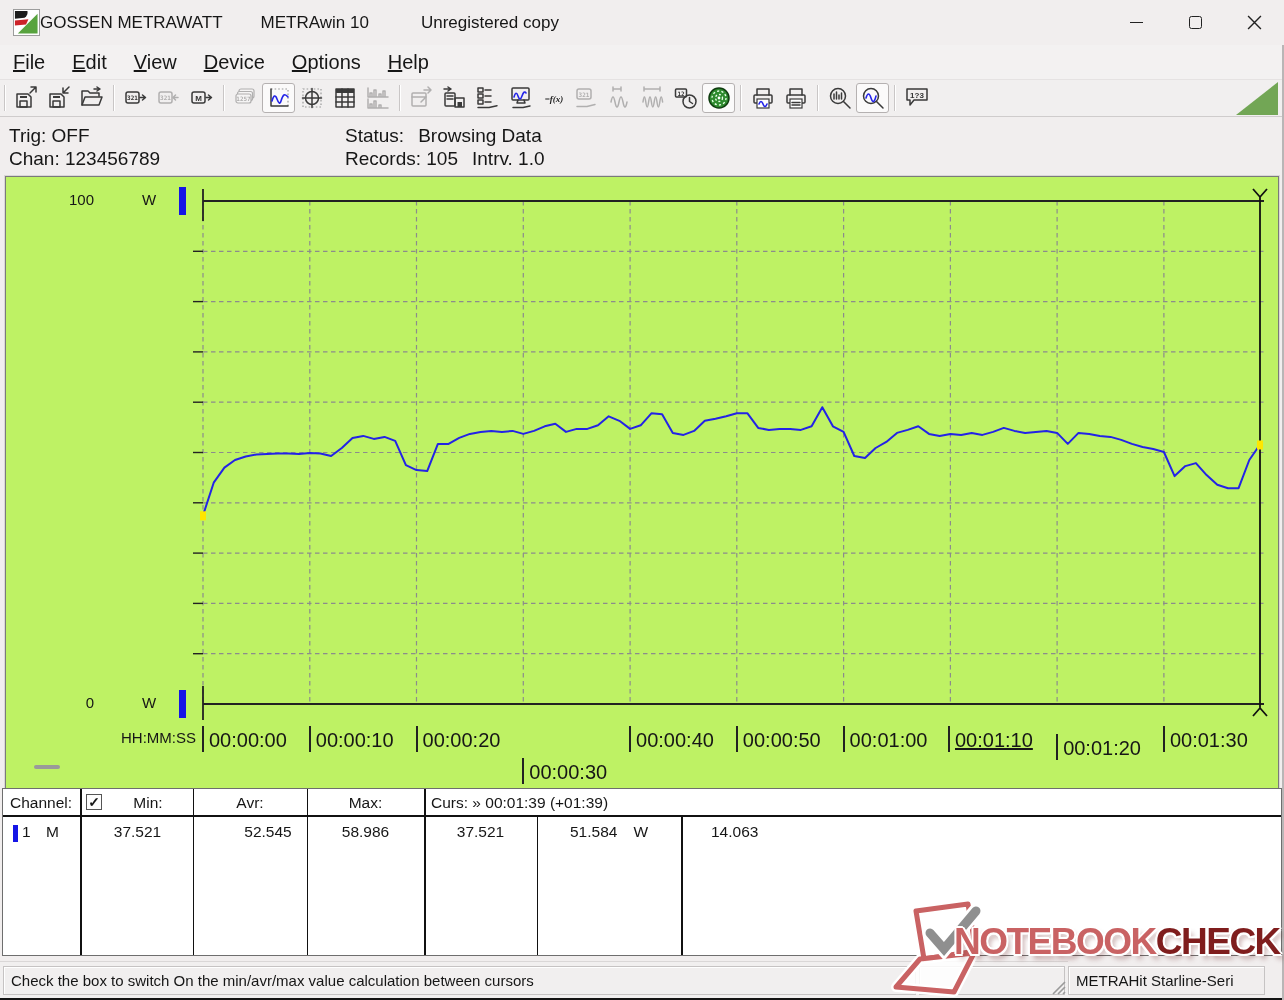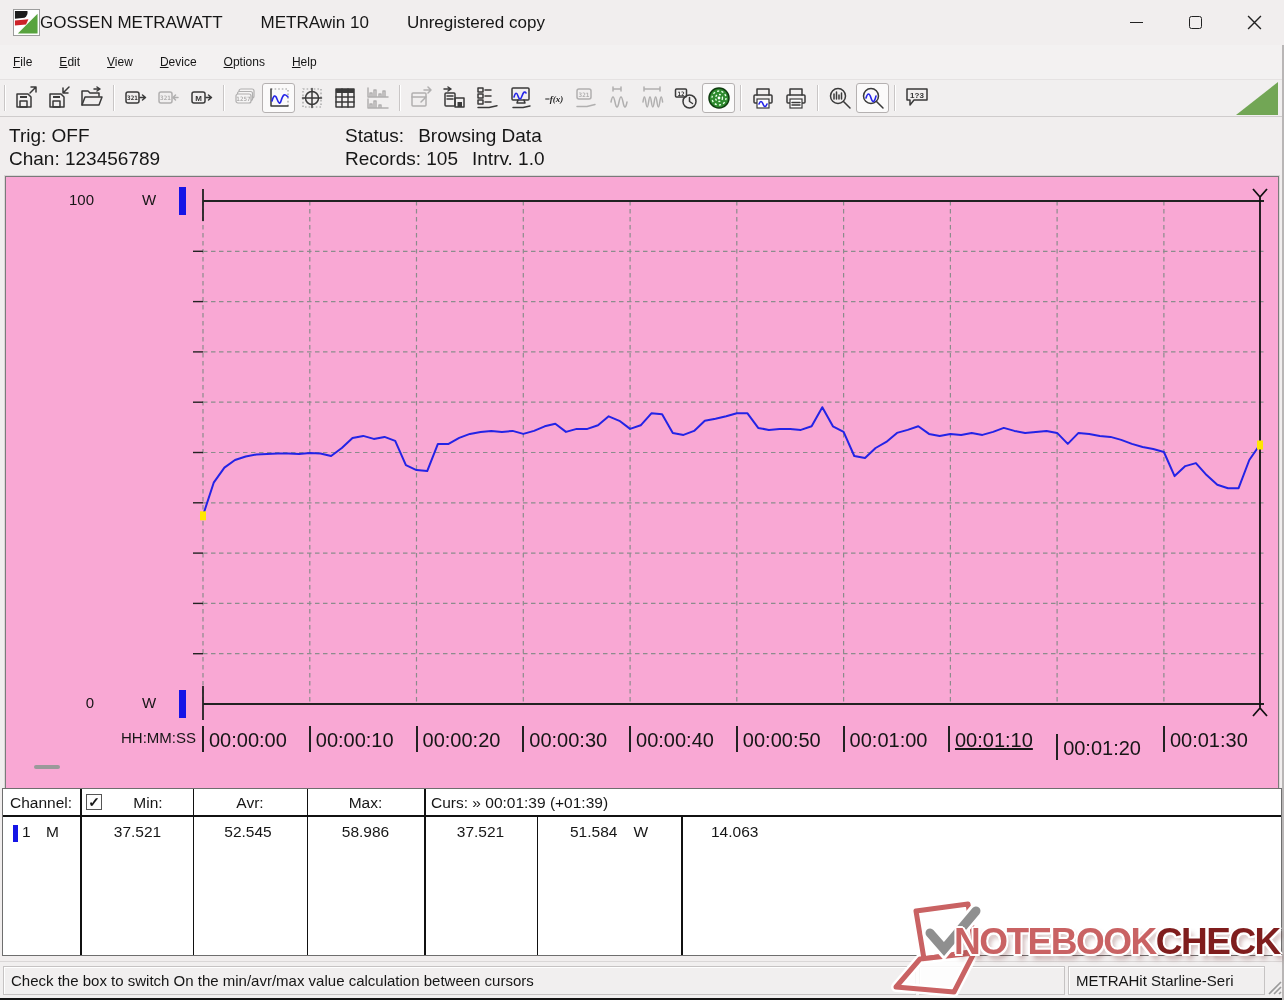--- a/index.html
+++ b/index.html
@@ -4,28 +4,28 @@
 <style>
 *{box-sizing:border-box;margin:0;padding:0}
 html,body{width:1284px;height:1000px;overflow:hidden}
 body{position:relative;font-family:"Liberation Sans",sans-serif;background:#f1eeee;color:#161616}
 
 .titlebar{position:absolute;left:0;top:0;width:100%;height:45px;display:flex;align-items:center;background:#f1eeee}
 .logo{width:27px;height:27px;margin-left:13px;flex:0 0 auto}
 .tb-text{font-size:17px;white-space:nowrap}
 .brand{margin-left:0}
 .appname{margin-left:38px}
-.license{margin-left:38px}
+.license{margin-left:52px}
 .wincontrols{position:absolute;right:0;top:0;height:45px;display:flex}
 .wbtn{width:59px;height:45px;display:flex;align-items:center;justify-content:center;cursor:default}
 .minbar{width:13px;height:1.6px;background:#222}
 .maxbox{width:13px;height:13px;border:1.6px solid #222;border-radius:2.5px}
 
 .menubar{position:absolute;top:45px;left:0;width:100%;height:34px;display:flex;align-items:center;background:#f3f1f1;padding-left:4px}
-.menu-item{font-size:12px;padding:4px 9px;margin-right:9px;white-space:nowrap}
+.menu-item{font-size:20px;padding:4px 9px;margin-right:9px;white-space:nowrap}
 
 .toolbar{position:absolute;top:79px;left:0;width:100%;height:38px;background:#f1efef;border-top:1px solid #e5e2e2;border-bottom:1px solid #cfcccc;display:flex;align-items:center;padding-left:3px}
 .tgrip{width:1px;height:26px;background:#c9c6c6;box-shadow:1px 0 0 #fff;margin:0 4px 0 1px}
 .tbtn{width:33px;height:30px;display:flex;align-items:center;justify-content:center;border:1px solid transparent;border-radius:3px}
 .tbtn.pressed{background:#fbfafa;border:1px solid #b5b1b1}
 .tbtn.disabled svg{opacity:.35}
 .tsep{width:1px;height:26px;background:#c9c6c6;box-shadow:1px 0 0 #fff;margin:0 5px}
 .corner-tri{position:absolute;right:6px;top:82px;width:0;height:0;border-left:42px solid transparent;border-bottom:33px solid #72a655}
 
 .k{fill:none;stroke:#3a3a3a;stroke-width:1.5;stroke-linejoin:round;stroke-linecap:round}
@@ -37,21 +37,21 @@
 .t7{font:700 8px "Liberation Sans",sans-serif;text-anchor:middle;fill:#333}
 .tf{font:italic 700 9px "Liberation Serif",serif;text-anchor:middle;fill:#222}
 
 .info{position:absolute;top:117px;left:0;width:100%;height:59px;font-size:19px;background:#f1eeee}
 .info .l1{position:absolute;left:9px;top:8px}
 .info .l2{position:absolute;left:9px;top:31px}
 .info .r1{position:absolute;left:345px;top:8px}
 .info .r2{position:absolute;left:345px;top:31px}
 .info .gap{display:inline-block;width:14px}
 
-.chartpanel{position:absolute;left:5px;top:176px;width:1274px;height:680px;background:#f9a8d4;border:1px solid #7a7a7a;box-shadow:0 0 0 1px #dad7d7}
+.chartpanel{position:absolute;left:5px;top:176px;width:1274px;height:680px;background:#bef264;border:1px solid #7a7a7a;box-shadow:0 0 0 1px #dad7d7}
 .chartpanel svg.plot{position:absolute;left:0;top:0;width:1272px;height:600px}
 .gl{stroke:#8c8c8c;stroke-width:1.2;stroke-dasharray:4.5 3.5}
 .tk{stroke:#222;stroke-width:1.4}
 .fr{stroke:#222;stroke-width:1.8;fill:none}
 .tr{stroke:#2323e6;stroke-width:2;fill:none;stroke-linejoin:round}
 .cur{stroke:#111;stroke-width:1.8;fill:none}
 .ylab{position:absolute;font-size:15px}
 .y100{left:42px;top:14px;width:46px;text-align:right}
 .ywt{left:136px;top:14px}
 .y0{left:42px;top:517px;width:46px;text-align:right}
@@ -65,21 +65,21 @@
 .vdiv{position:absolute;top:0;bottom:0;background:#111}
 .vdiv.body{top:28px}
 .hcell{position:absolute;top:5px;white-space:nowrap}
 .ccell{position:absolute;top:34px;white-space:nowrap}
 .center{text-align:center}
 .chanbar{position:absolute;left:10px;top:36px;width:5px;height:17px;background:#1515e6}
 .checkbox{position:absolute;left:83px;top:5px;width:16px;height:16px;border:1px solid #555;background:#fdfdfd;font-size:14px;line-height:14px;text-align:center;font-weight:bold}
 .checkbox.checked::after{content:"\2713"}
 .curs2cell{display:flex;justify-content:center;gap:16px}
 
-.statusbar{position:absolute;left:0;top:961px;width:1284px;height:37px;background:#f1efef;border-top:1px solid #dad7d7}
+.statusbar{position:absolute;left:0;top:961px;width:1068px;height:37px;background:#f1efef;border-top:1px solid #dad7d7}
 .sb-sec{position:absolute;top:4px;height:29px;border:1px solid #c6c3c3;box-shadow:inset 1px 1px 0 #fff;display:flex;align-items:center;padding-left:7px;font-size:15px;white-space:nowrap;overflow:hidden}
 .sb1{left:3px;width:913px}
 .sb2{left:919px;width:146px}
 .sb3{left:1068px;width:197px}
 .grip{position:absolute;right:2px;bottom:3px;width:16px;height:16px}
 
 .nbc{position:absolute;left:884px;top:897px;width:400px;height:103px;z-index:50;pointer-events:none}
 .nbc-lap{position:absolute;left:0;top:2px;width:118px;height:100px}
 .nbc-text{position:absolute;left:70px;top:24px;font-size:37px;font-weight:800;letter-spacing:-1.5px;white-space:nowrap}
 .nbc-text span{text-shadow:2px 0 0 #fff,-2px 0 0 #fff,0 2px 0 #fff,0 -2px 0 #fff,1.5px 1.5px 0 #fff,-1.5px -1.5px 0 #fff,-1.5px 1.5px 0 #fff,1.5px -1.5px 0 #fff,4px 5px 5px rgba(110,40,40,.35)}
@@ -372,21 +372,21 @@
     </svg>
   <div class="ylab y100">100</div>
   <div class="ylab ywt">W</div>
   <div class="ylab y0">0</div>
   <div class="ylab ywb">W</div>
   <div class="xaxislab">HH:MM:SS</div>
   <div class="scrolldash"></div>
 <div class="tick" style="left: 196px;">00:00:00</div>
     <div class="tick" style="left: 302.768px;">00:00:10</div>
     <div class="tick" style="left: 409.535px;">00:00:20</div>
-    <div class="tick" style="left: 516.303px;">00:00:30</div>
+    <div class="tick" style="left: 516.303px; margin-top: 32px;">00:00:30</div>
     <div class="tick" style="left: 623.071px;">00:00:40</div>
     <div class="tick" style="left: 729.838px;">00:00:50</div>
     <div class="tick" style="left: 836.606px;">00:01:00</div>
     <div class="tick" style="left: 942px; text-decoration: underline;">00:01:10</div>
     <div class="tick" style="left: 1050.14px; margin-top: 8px;">00:01:20</div>
     <div class="tick" style="left: 1156.91px;">00:01:30</div>
   </div>
 
 <div class="tablepanel">
   <div class="thead"></div>
@@ -401,21 +401,21 @@
   <div class="checkbox checked"></div>
   <div class="hcell center" style="left:100px;width:90px">Min:</div>
   <div class="hcell center" style="left:190px;width:114px">Avr:</div>
   <div class="hcell center" style="left:304px;width:117px">Max:</div>
   <div class="hcell" style="left:428px">Curs: » 00:01:39 (+01:39)</div>
 
   <div class="chanbar"></div>
   <div class="ccell" style="left:19px">1</div>
   <div class="ccell" style="left:43px">M</div>
   <div class="ccell center" style="left:79px;width:111px">37.521</div>
-  <div class="ccell center" style="left:188px;width:114px">52.545</div>
+  <div class="ccell center" style="left:208px;width:114px">52.545</div>
   <div class="ccell center" style="left:304px;width:117px">58.986</div>
   <div class="ccell center" style="left:421px;width:113px">37.521</div>
   <div class="ccell curs2cell" style="left:534px;width:144px">
     <span>51.584</span>
     <span>W</span>
   </div>
   <div class="ccell" style="left:708px">14.063</div>
 </div>
 
 <div class="statusbar">

